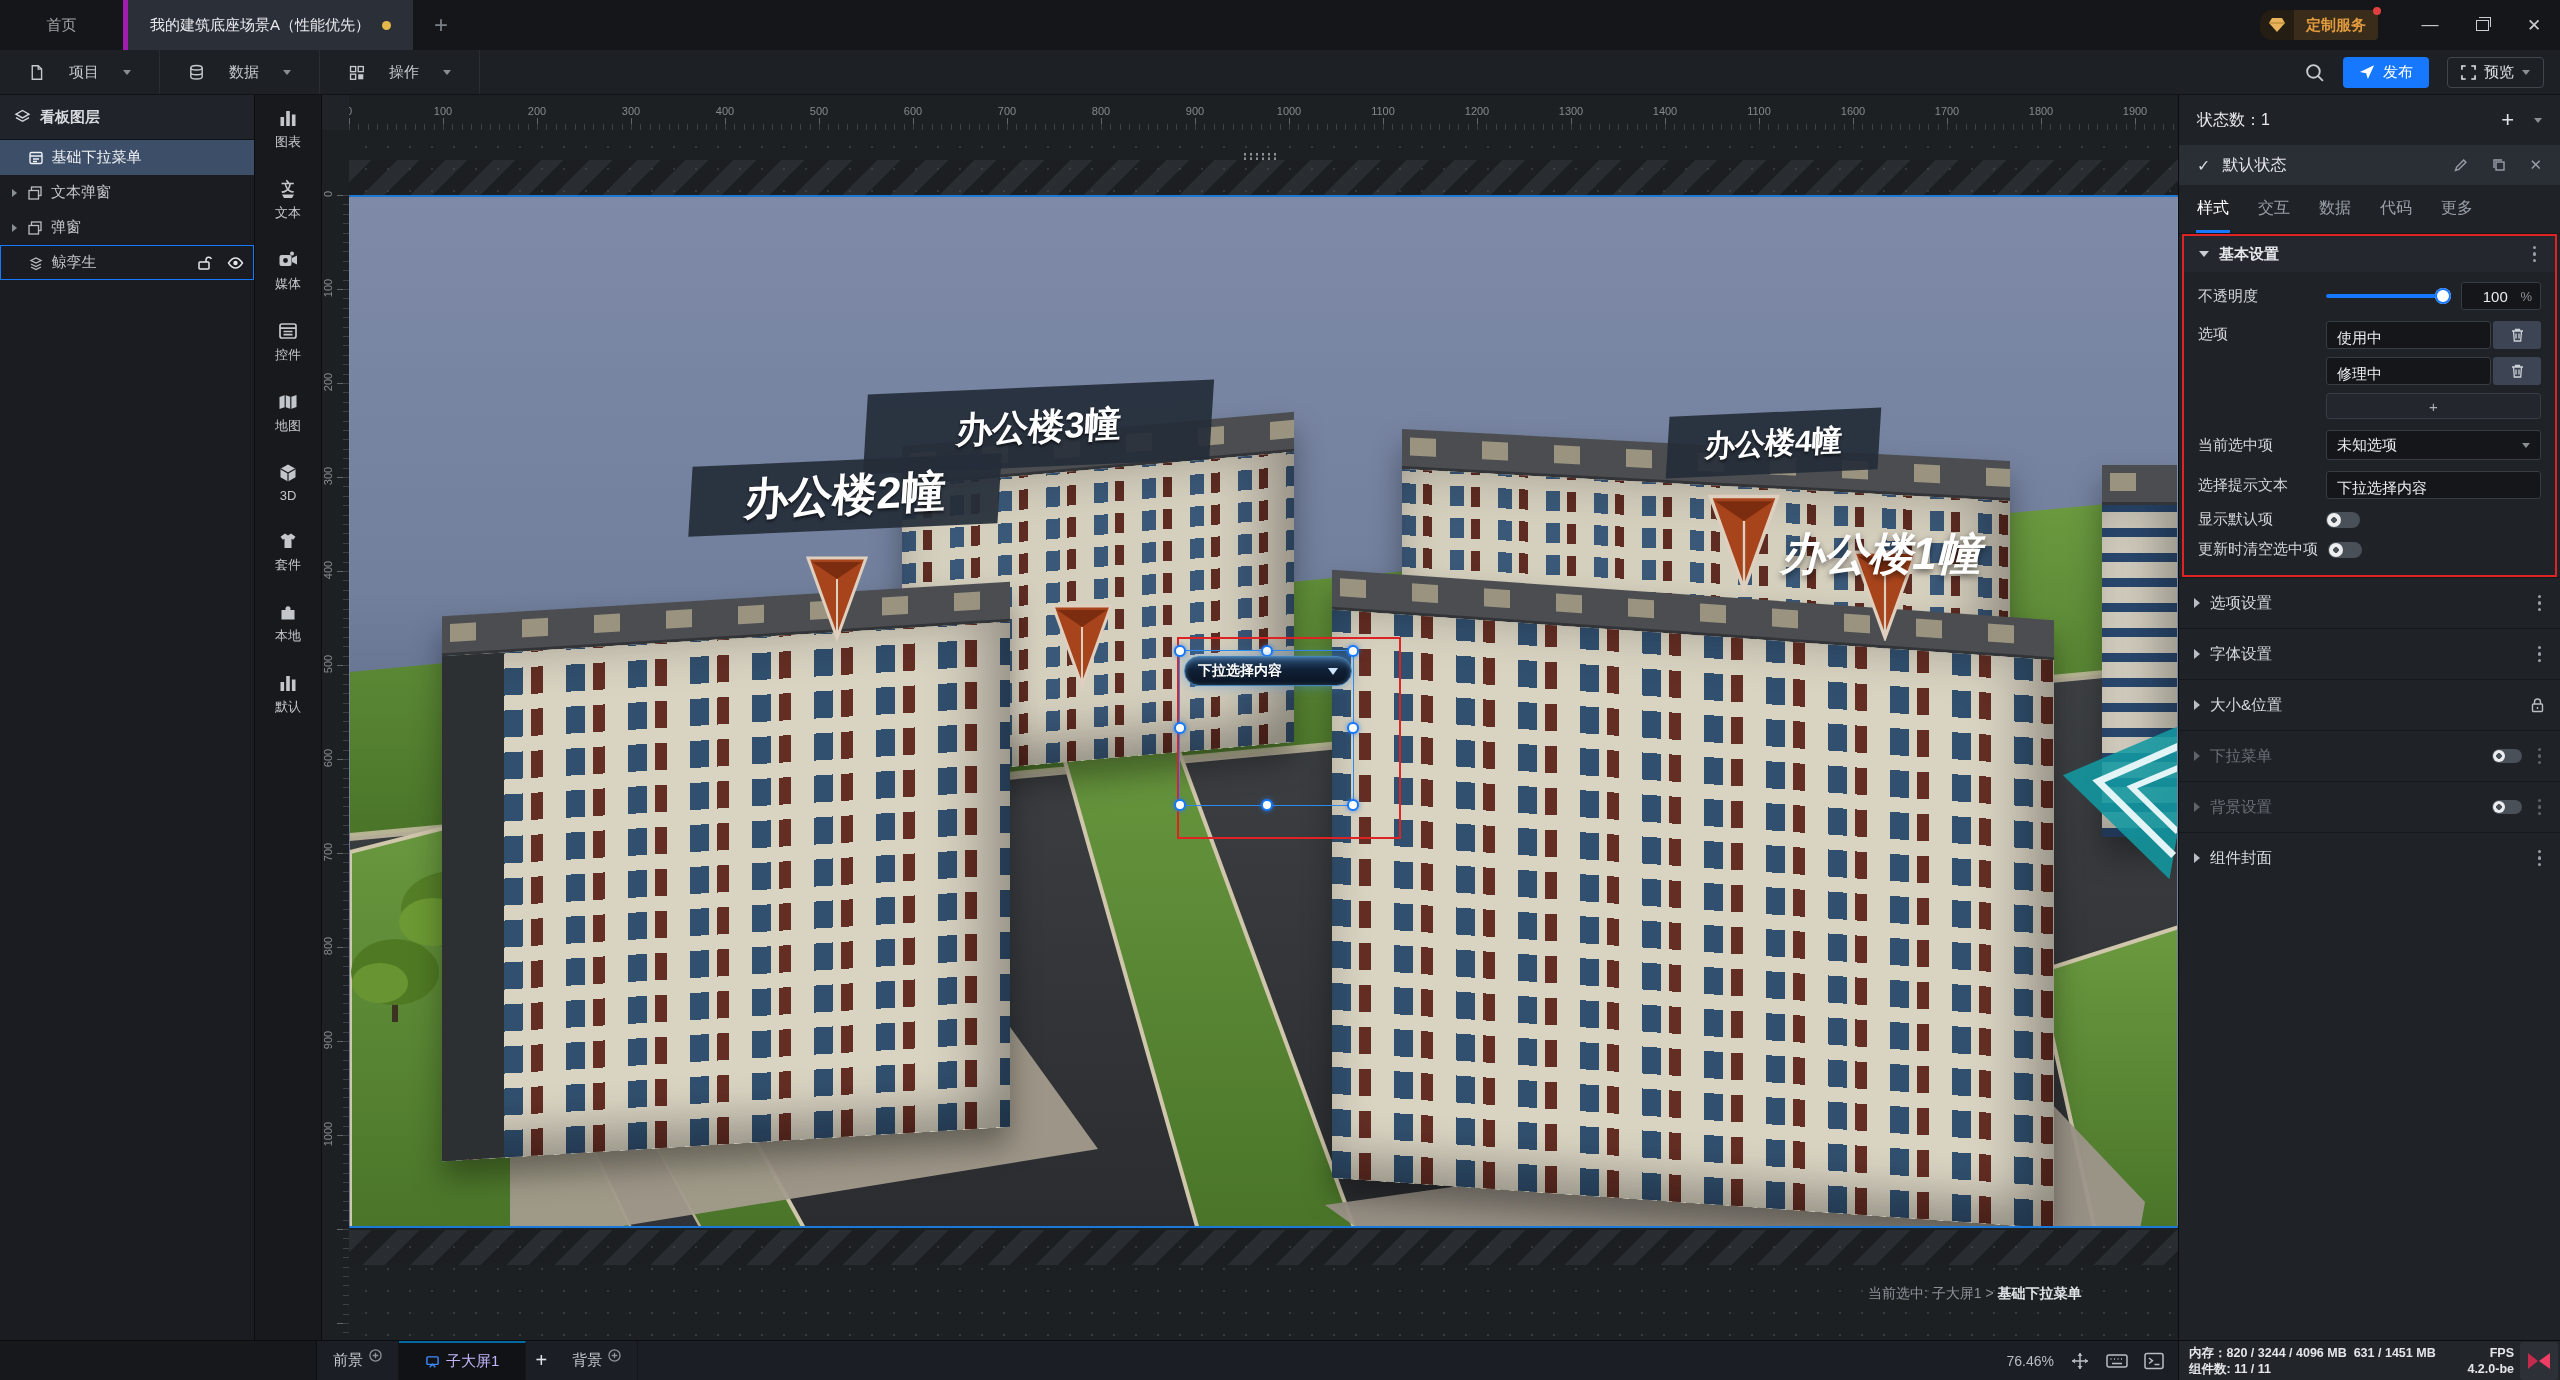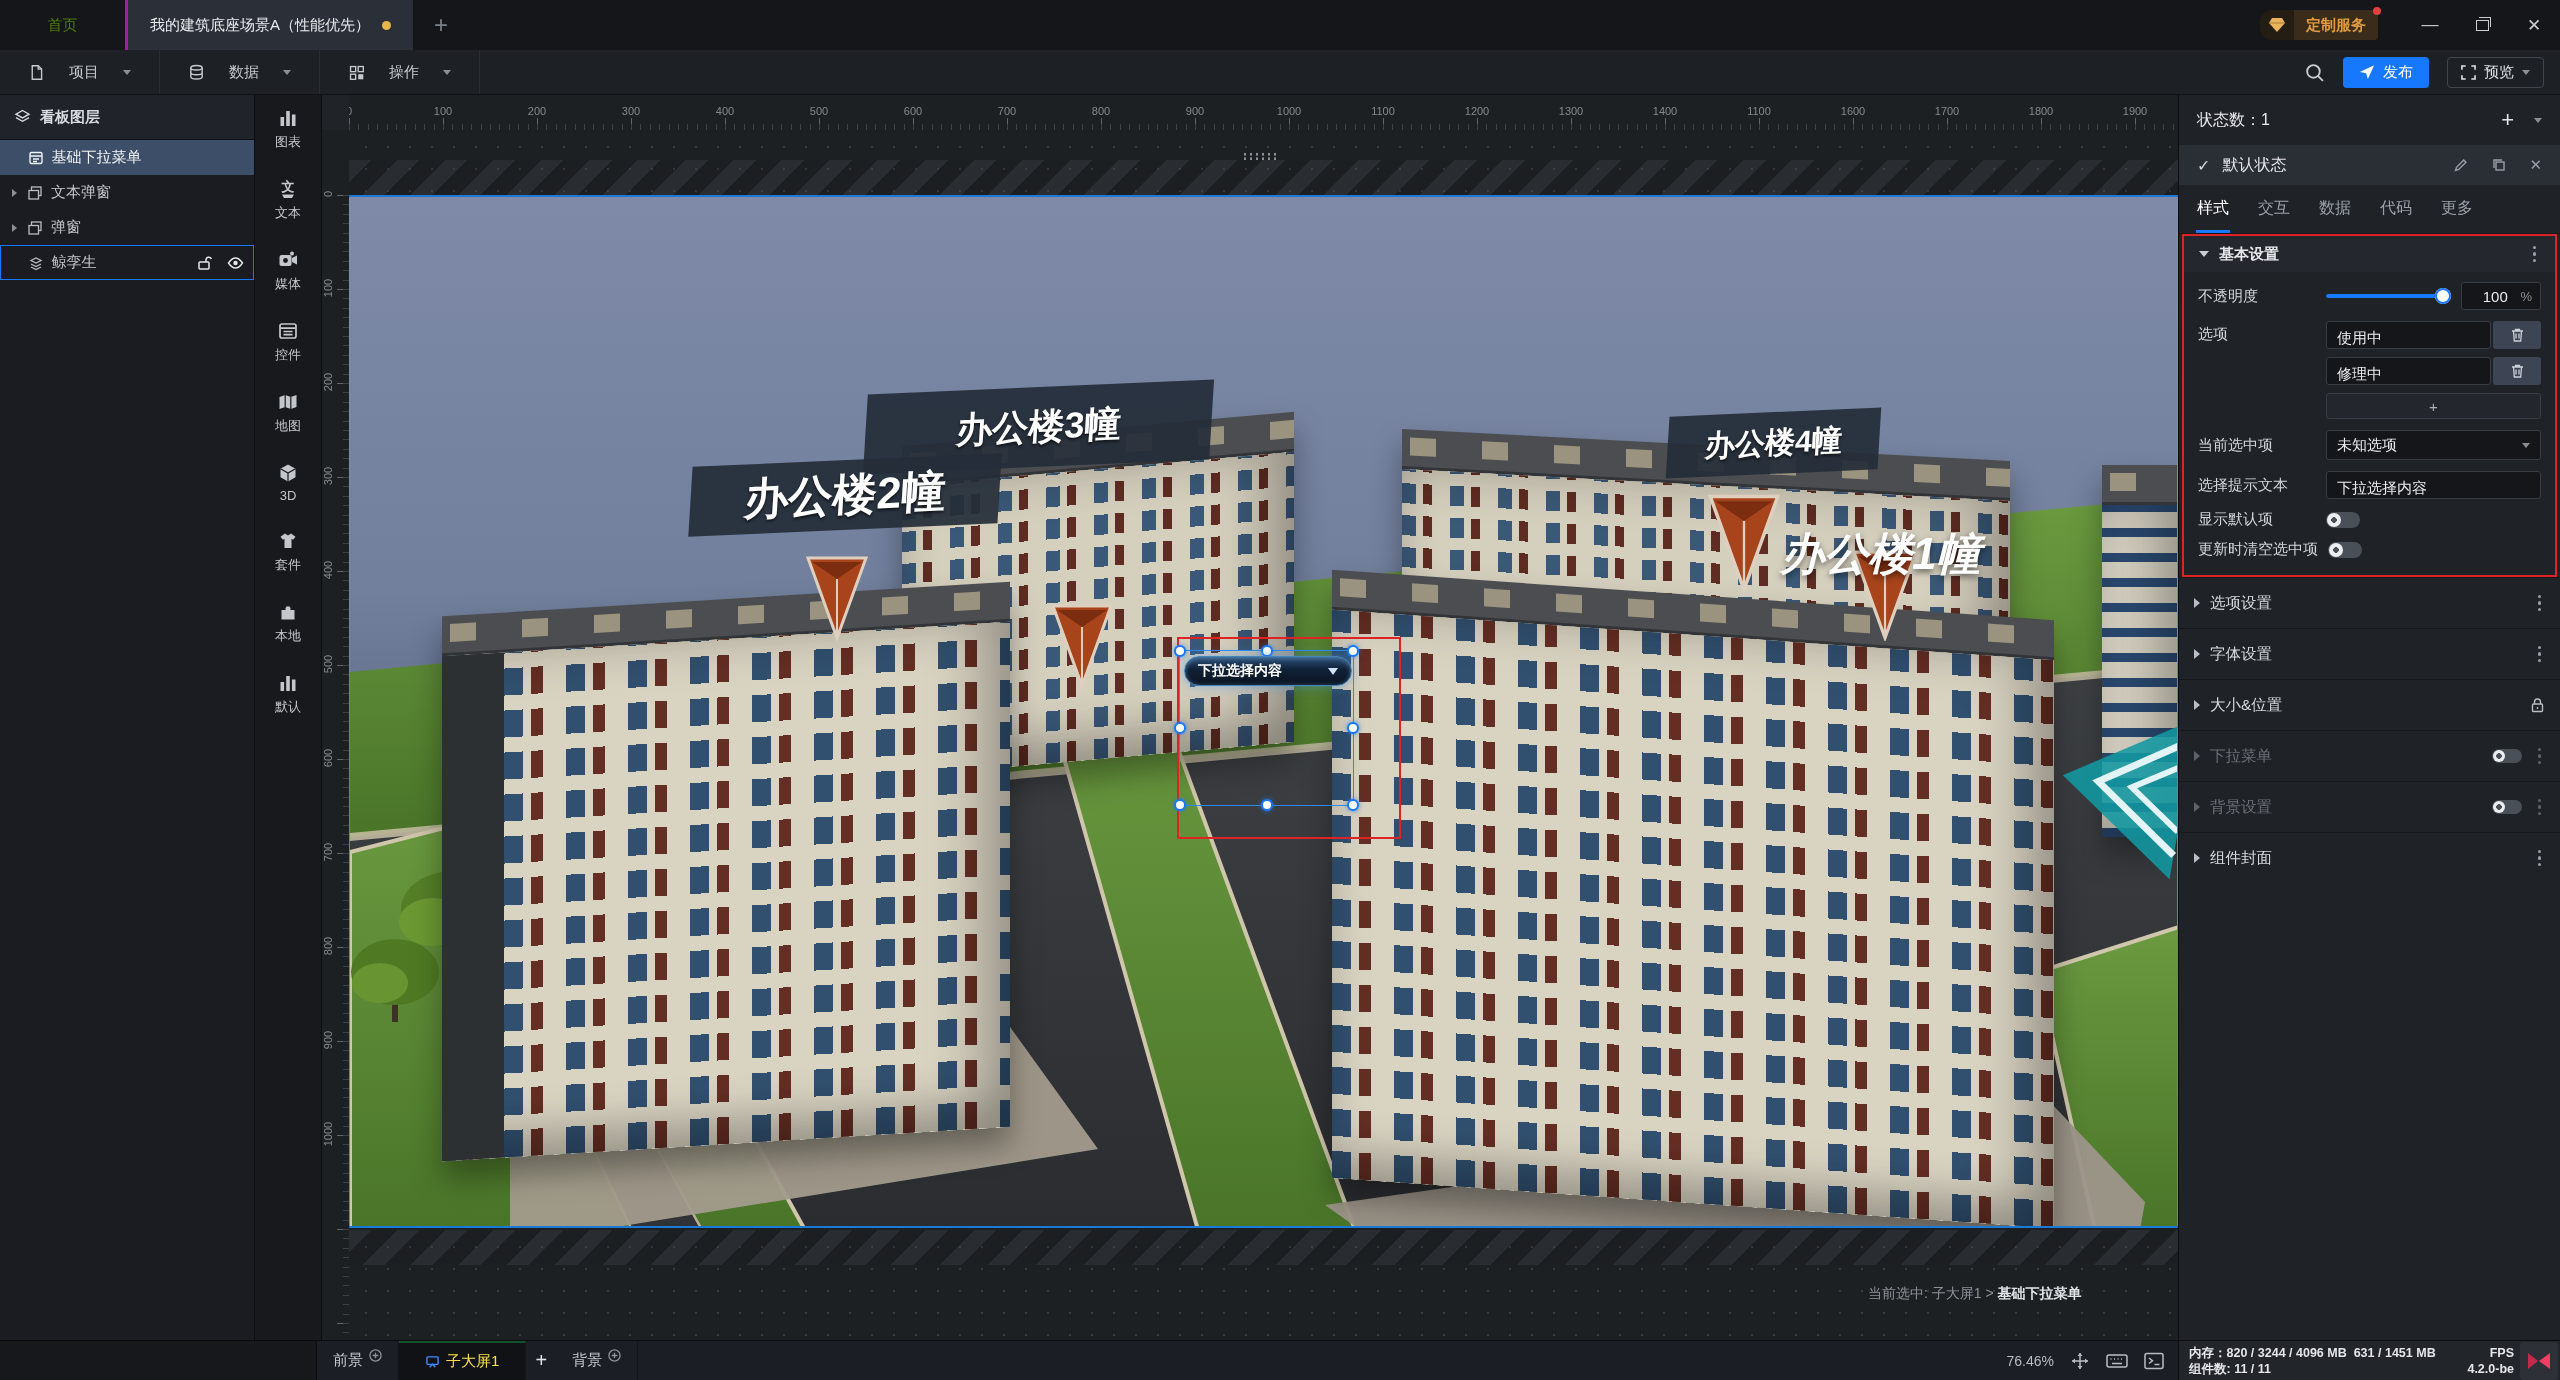--- a/index.html
+++ b/index.html
@@ -2,21 +2,21 @@
 <html><head>
 <meta charset="utf-8">
 <style>
   * { margin:0; padding:0; box-sizing:border-box; }
   html,body { width:2560px; height:1380px; overflow:hidden; background:#121419;
               font-family:"Liberation Sans", sans-serif; -webkit-font-smoothing:antialiased; }
   svg { display:block; }
 
   
   .titlebar { position:absolute; left:0; top:0; width:2560px; height:50px; background:#141619; display:flex; align-items:stretch; }
-  .tab-home { width:128px; display:flex; align-items:center; justify-content:center; color:#4d7c0f; font-size:15px; border-right:3px solid #a21caf; }
+  .tab-home { width:128px; display:flex; align-items:center; justify-content:center; color:#a3a3a3; font-size:15px; border-right:5px solid #a21caf; }
   .tab-doc { background:#2b2f38; display:flex; align-items:center; gap:12px; padding:0 22px; color:#e8eaed; font-size:15px; }
   .tab-dot { width:9px; height:9px; border-radius:50%; background:#e6b84c; }
   .tab-add { width:56px; display:flex; align-items:center; justify-content:center; color:#7c8188; font-size:24px; font-weight:300; }
   .tb-right { margin-left:auto; display:flex; align-items:center; }
   .svc-badge { display:flex; align-items:center; height:30px; background:#241d14; border-radius:12px; margin-right:26px; position:relative; }
   .svc-badge .gem { width:34px; display:flex; align-items:center; justify-content:center; }
   .svc-badge .svc-txt { background:#3a2c1a; height:30px; display:flex; align-items:center; padding:0 12px; border-radius:0 4px 4px 0; color:#e09a3e; font-size:15px; font-weight:bold; }
   .svc-dot { position:absolute; right:-3px; top:-3px; width:8px; height:8px; border-radius:50%; background:#e23f3f; }
   .winbtn { width:52px; height:50px; display:flex; align-items:center; justify-content:center; color:#c9ccd2; font-size:17px; }
   .ic-restore { width:13px; height:11px; border:1.5px solid #c9ccd2; position:relative; }
@@ -148,21 +148,21 @@
   .csec.dim .tri-rt { border-left-color:#5f646b; }
   .csec.dim .kebab i { background:#5f646b; }
   .csec .tgl { width:30px; height:14px; }
   .csec .tgl::after { width:12px; height:12px; }
 
   
   .bottombar { position:absolute; left:0; top:1340px; width:2560px; height:40px; background:#1b1e24; border-top:1px solid #0c0d10; display:flex; align-items:stretch; }
   .bb-spacer { width:317px; background:#16181c; border-right:1px solid #0c0d10; }
   .ptab { display:flex; align-items:center; justify-content:center; gap:6px; padding:0 16px; color:#c3c7cc; font-size:15px; border-right:1px solid #14161a; position:relative; }
   .ptab .circ-add { margin-top:-10px; }
-  .ptab.active { background:#101216; color:#fde047; border-top:2px solid #14532d; padding:0 26px; }
+  .ptab.active { background:#101216; color:#c4b5fd; border-top:2px solid #0369a1; padding:0 26px; }
   .ptab-plus { width:30px; display:flex; align-items:center; justify-content:center; color:#dfe2e6; font-size:20px; }
   .bb-mid { flex:1; }
   .bb-zoom { display:flex; align-items:center; gap:16px; padding-right:14px; color:#b9bdc3; font-size:14px; }
   .bb-stats { width:382px; background:#222529; border-left:1px solid #0c0d10; position:relative; padding:4px 46px 0 10px; }
   .bb-line { display:flex; justify-content:space-between; font-size:12.5px; color:#e4e6ea; font-weight:bold; line-height:16px; white-space:pre; }
   .bb-logo { position:absolute; right:2px; top:1px; width:38px; height:38px; background:#2d3036; border-radius:3px; display:flex; align-items:center; justify-content:center; }
 </style>
 </head>
 <body>
 

